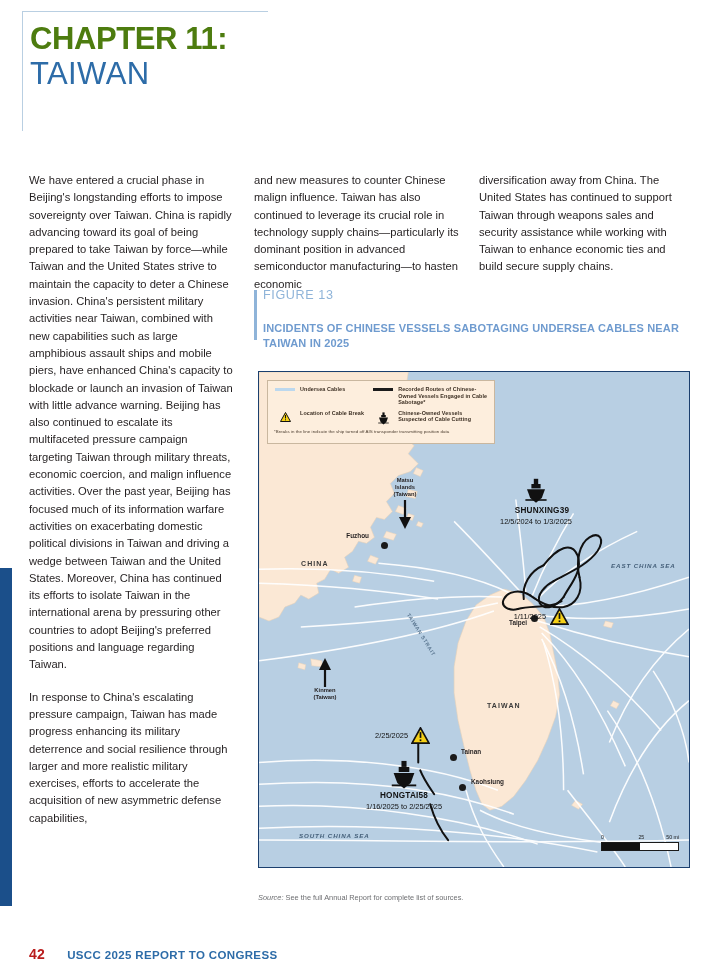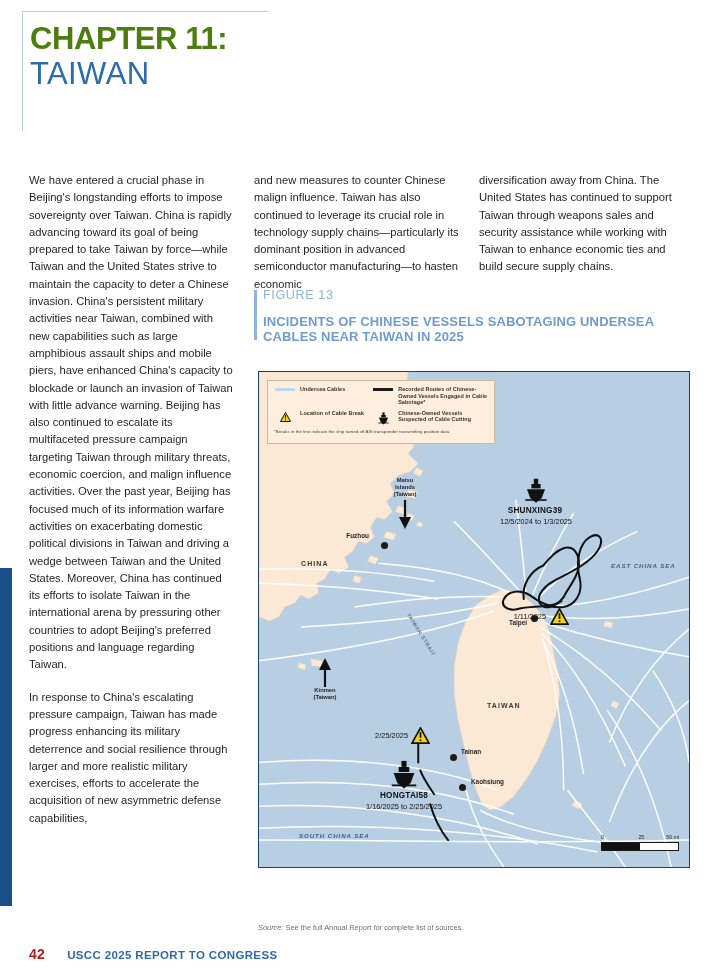--- a/index.html
+++ b/index.html
@@ -48,22 +48,22 @@
   #figure-wrap{position:absolute;left:254px;top:288px;width:436px;}
   #fig-title-row{position:relative;padding-left:9px;}
   #fig-title-row:before{
     content:"";position:absolute;left:0;top:2px;width:3px;height:50px;background:#8fb4d9;
   }
   #fig-number{
     font-size:12.6px;color:#8fb4d9;letter-spacing:0.6px;line-height:15px;
     font-weight:normal;
   }
   #fig-heading{
-    font-size:13px;color:#6f9bcf;font-weight:bold;letter-spacing:0.15px;
-    line-height:14.6px;margin-top:12px;text-transform:uppercase;
+    font-size:11px;color:#6f9bcf;font-weight:bold;letter-spacing:0.15px;
+    line-height:14.6px;margin-top:18px;text-transform:uppercase;
   }
 
   
   #map-box{
     position:absolute;left:258px;top:371px;width:432px;height:497px;
     border:1.5px solid #1b3f6e;box-sizing:border-box;background:#b8cfe3;
     overflow:hidden;
   }
   #map-svg{display:block;width:100%;height:100%;}
 
@@ -100,21 +100,21 @@
   #scalebar .nums{position:relative;height:8px;font-size:5.2px;color:#1a1a1a;}
   #scalebar .nums span{position:absolute;top:0;}
   #scalebar .bar{height:7px;border:1px solid #1a1a1a;display:flex;}
   #scalebar .bar i{display:block;height:100%;}
   #scalebar .bar i.fill{background:#111;width:50%;}
   #scalebar .bar i.empty{background:#fff;width:50%;}
 
   
   #source{
     position:absolute;left:258px;top:893px;width:430px;
-    font-size:7.4px;color:#6d6e71;line-height:10px;margin-top:30px;
+    font-size:7.4px;color:#6d6e71;line-height:10px;
   }
   #source em{font-style:italic;}
 
   
   #footer{position:absolute;left:29px;top:946px;width:400px;display:flex;align-items:baseline;}
   #page-num{font-size:14px;font-weight:bold;color:#b91c1c;letter-spacing:0.3px;}
   #footer-title{font-size:11.5px;font-weight:bold;color:#2d6ca8;letter-spacing:0.35px;margin-left:22px;}
 </style>
 </head>
 <body>
@@ -305,21 +305,21 @@
     <line x1="8" y1="10" x2="8" y2="30" stroke="#111" stroke-width="2.2"></line>
     <polygon points="8,1 2,13 14,13" fill="#111"></polygon>
   </svg>
 
   <svg style="position:absolute;left:264px;top:106px;" width="26" height="26" viewBox="0 0 13 13">
     <rect x="5.4" y="0.4" width="2.2" height="2.6" fill="#111"></rect>
     <rect x="4.2" y="3" width="4.6" height="2.2" fill="#111"></rect>
     <path d="M2,5.6 L11,5.6 L9.4,10 L6.5,12.4 L3.6,10 Z" fill="#111"></path>
     <rect x="1.2" y="10.6" width="10.6" height="0.8" fill="#111"></rect>
   </svg>
-  <div class="mlabel lbl-ship" style="left:276px;top:134px;transform:translate(-50%,0);white-space:nowrap;">SHUNXING39</div>
+  <div class="mlabel lbl-ship" style="left:283px;top:134px;transform:translate(-50%,0);white-space:nowrap;">SHUNXING39</div>
   <div class="mlabel lbl-date" style="left:277px;top:145px;transform:translate(-50%,0);white-space:nowrap;">12/5/2024 to 1/3/2025</div>
 
   <svg style="position:absolute;left:291px;top:236px;" width="19" height="17" viewBox="0 0 11 10">
     <polygon points="5.5,0.5 10.5,9.5 0.5,9.5" fill="#f5d017" stroke="#111" stroke-width="1"></polygon>
     <rect x="5" y="3" width="1" height="3.4" fill="#111"></rect>
       <rect x="5" y="7.3" width="1" height="1" fill="#111"></rect>
   </svg>
   <div class="mlabel lbl-date" style="left:287px;top:240px;transform:translate(-100%,0);white-space:nowrap;">1/11/2025</div>
 
   <svg style="position:absolute;left:130px;top:388px;" width="30" height="30" viewBox="0 0 13 13">

